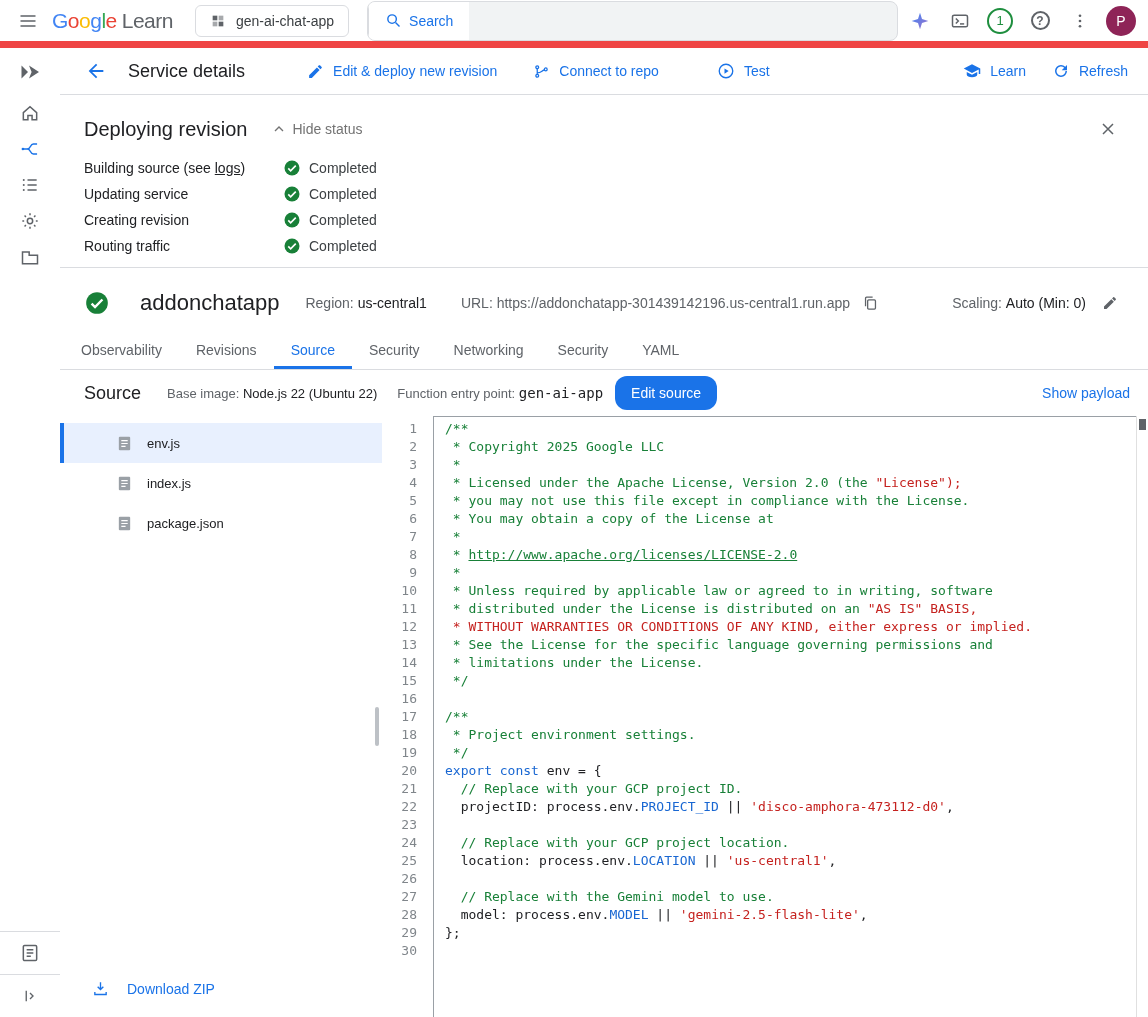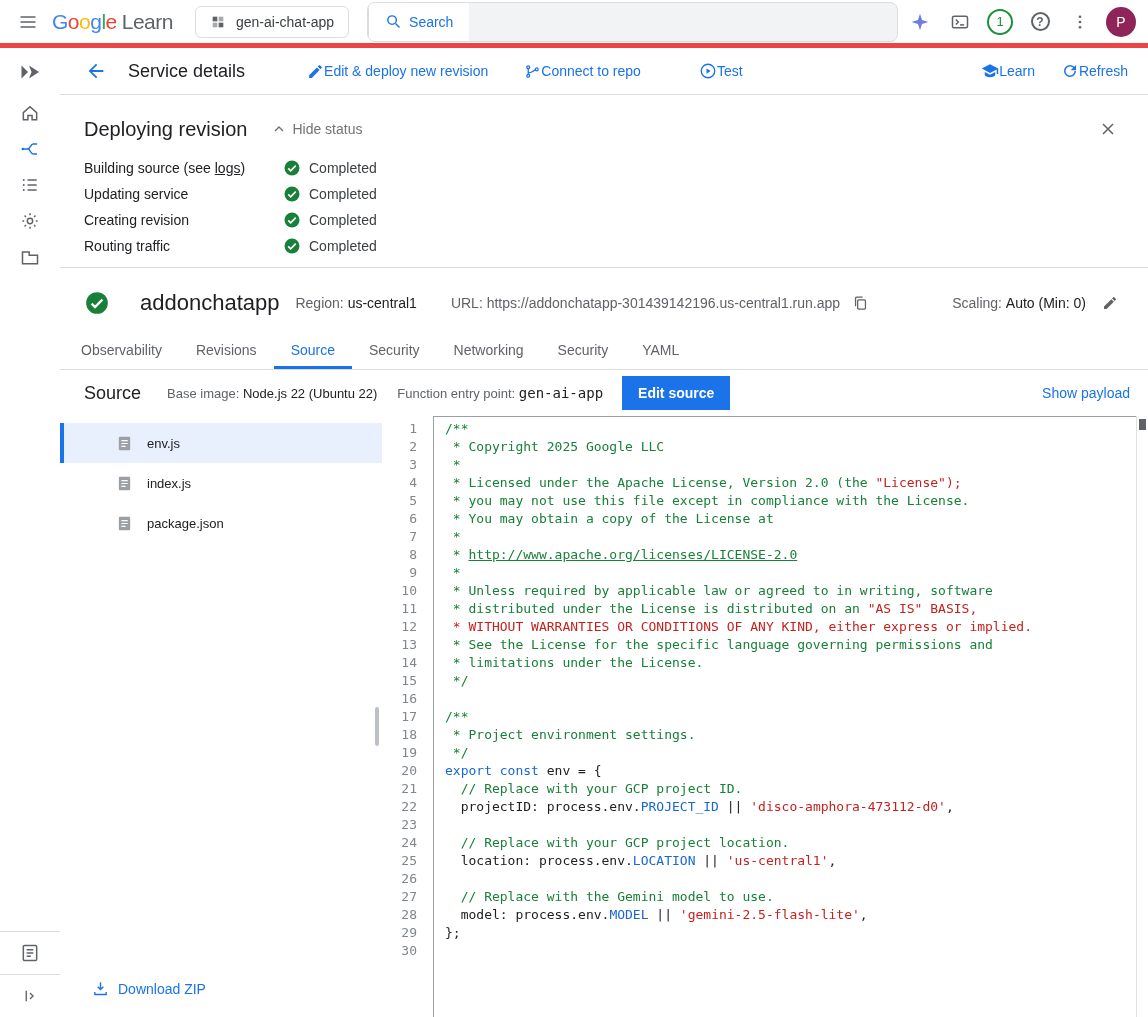--- a/index.html
+++ b/index.html
@@ -2,21 +2,21 @@
 <html><head>
 <meta charset="utf-8">
 <style>
   *{box-sizing:border-box;margin:0;padding:0}
   html,body{width:1148px;height:1017px}
   body{font-family:"Liberation Sans",sans-serif;font-size:14px;color:#202124;background:#fff;overflow:hidden}
   svg{display:block}
   button{font-family:inherit;cursor:pointer}
 
   
-  .topbar{height:48px;display:flex;align-items:center;border-bottom:5px solid #ef4444;padding:0 6px 0 8px}
+  .topbar{height:48px;display:flex;align-items:center;border-bottom:7px solid #ef4444;padding:0 6px 0 8px}
   .icon-btn{width:40px;height:40px;display:flex;align-items:center;justify-content:center;background:none;border:none;color:#5f6368;flex-shrink:0}
   .logo{display:flex;align-items:baseline;font-size:21px;font-weight:500;letter-spacing:-.5px;margin-left:4px;white-space:nowrap}
   .logo-cloud{color:#5f6368;font-weight:400;margin-left:5px}
   .project-btn{display:flex;align-items:center;gap:10px;height:32px;border:1px solid #dadce0;border-radius:6px;background:#fff;padding:0 14px;margin-left:22px;font-size:14px;color:#3c4043;white-space:nowrap}
   .searchbox{display:flex;align-items:stretch;height:40px;width:531px;margin-left:18px;border:1px solid #dadce0;border-radius:8px;overflow:hidden;background:#f1f3f4}
   .search-input{flex:1;border:none;background:transparent;padding:0 16px;font-size:14px;color:#202124;outline:none;font-family:inherit}
   .search-input::placeholder{color:#5f6368}
   .search-btn{display:flex;align-items:center;gap:7px;padding:0 16px;background:#fff;border:none;border-left:1px solid #dadce0;color:#1a73e8;font-size:14px;font-weight:500}
   .top-right{display:flex;align-items:center;margin-left:auto}
   .notif{width:26px;height:26px;border:2px solid #1e8e3e;border-radius:50%;color:#1e8e3e;font-size:13px;font-weight:500;display:flex;align-items:center;justify-content:center;background:#fff}
@@ -30,21 +30,21 @@
   .rail-item{width:44px;height:36px;display:flex;align-items:center;justify-content:center;color:#5f6368;background:none;border:none}
   .rail-item.active{color:#1a73e8}
   .rail-bottom{margin-top:auto;width:100%;display:flex;flex-direction:column;align-items:center}
   .rail-divider{width:100%;height:1px;background:#dadce0}
   .rail-bottom .rail-item{height:42px}
 
   
   .main{flex:1;display:flex;flex-direction:column;min-width:0}
   .svc-toolbar{height:47px;flex-shrink:0;border-bottom:1px solid #dadce0;display:flex;align-items:center;padding:0 20px}
   .svc-title{font-size:18px;font-weight:400;margin-left:16px;white-space:nowrap}
-  .tb-link{display:flex;align-items:center;color:#1a73e8;font-size:14px;font-weight:500;background:none;border:none;white-space:nowrap}
+  .tb-link{display:flex;align-items:center;gap:9px;color:#1a73e8;font-size:14px;font-weight:500;background:none;border:none;white-space:nowrap}
   .tb-edit{margin-left:62px}
   .tb-repo{margin-left:36px}
   .tb-test{margin-left:58px}
   .tb-learn{margin-left:auto}
   .tb-refresh{margin-left:26px}
 
   
   .deploy-panel{padding:18px 24px 13px;flex-shrink:0}
   .dp-head{display:flex;align-items:center}
   .dp-title{font-size:20px;font-weight:500}
@@ -55,49 +55,49 @@
   .dp-label{width:199px}
   .inline-link{color:#202124;text-decoration:underline;cursor:pointer}
   .dp-status{margin-left:8px;color:#3c4043}
   .divider{height:1px;background:#dadce0;flex-shrink:0}
 
   
   .svc-header{display:flex;align-items:center;padding:22px 28px 0 24px;flex-shrink:0}
   .svc-name{font-size:22px;font-weight:500;margin-left:30px}
   .kv{font-size:14px;white-space:nowrap}
   .kv .k{color:#5f6368}
-  .kv-region{margin-left:16px}
+  .kv-region{margin-left:26px}
   .kv-url{margin-left:34px;display:flex;align-items:center}
   .url-value{color:#5f6368}
   .copy-btn{background:none;border:none;color:#5f6368;margin-left:10px;padding:2px}
   .kv-scaling{margin-left:auto;display:flex;align-items:center}
   .edit-scaling{background:none;border:none;color:#5f6368;margin-left:14px;padding:2px}
 
   
   .tabs{display:flex;margin-top:17px;padding-left:4px;border-bottom:1px solid #dadce0;flex-shrink:0}
   .tab{padding:0 17px;height:36px;display:flex;align-items:center;font-size:14px;font-weight:500;color:#5f6368;border:none;background:none;border-bottom:3px solid transparent}
   .tab.active{color:#1a73e8;border-bottom-color:#1a73e8}
 
   
   .source-bar{display:flex;align-items:center;height:46px;flex-shrink:0;padding:0 18px 0 24px}
   .sb-title{font-size:18px;font-weight:400}
   .sb-group{font-size:13px;white-space:nowrap}
   .sb-group .k{color:#5f6368}
   .sb-base{margin-left:26px}
   .sb-entry{margin-left:20px}
   .mono{font-family:"DejaVu Sans Mono",monospace}
-  .btn-primary{background:#1a73e8;color:#fff;border:none;border-radius:0;height:34px;padding:0 16px;font-size:14px;font-weight:700;margin-left:19px}
+  .btn-primary{background:#1a73e8;color:#fff;border:none;border-radius:12px;height:34px;padding:0 16px;font-size:14px;font-weight:400;margin-left:12px}
   .show-payload{margin-left:auto;color:#1a73e8;font-size:14px;font-weight:500;background:none;border:none}
 
   
   .source-body{flex:1;display:flex;min-height:0}
   .file-panel{width:322px;flex-shrink:0;position:relative;padding-top:7px}
   .file-row{height:40px;display:flex;align-items:center;gap:14px;padding-left:52px;font-size:13px;border:none;background:none;width:100%;border-left:4px solid transparent;color:#202124}
   .file-row.selected{background:#e8f0fe;border-left-color:#1a73e8}
-  .download{position:absolute;left:32px;bottom:20px;display:flex;align-items:center;gap:9px;color:#1a73e8;font-size:14px;font-weight:500;background:none;border:none}
+  .download{position:absolute;left:32px;bottom:20px;display:flex;align-items:center;gap:18px;color:#1a73e8;font-size:14px;font-weight:500;background:none;border:none}
   .panel-scrollbar{position:absolute;right:3px;top:291px;width:4px;height:39px;background:#bdc1c6;border-radius:2px}
 
   .editor{flex:1;display:flex;min-width:0}
   .gutter{width:51px;flex-shrink:0;padding:4px 16px 0 0;text-align:right;font-family:"DejaVu Sans Mono",monospace;font-size:13px;line-height:18px;color:#80868b}
   .code-pane{flex:1;min-width:0;border-top:1px solid #9aa0a6;border-left:1px solid #9aa0a6;padding:3px 4px 0 11px;font-family:"DejaVu Sans Mono",monospace;font-size:13px;line-height:18px;overflow:hidden}
   .cl{height:18px;white-space:pre}
   .tok-c{color:#188038}
   .tok-cl{color:#188038;text-decoration:underline}
   .tok-s{color:#c5221f}
   .tok-k{color:#1967d2}

